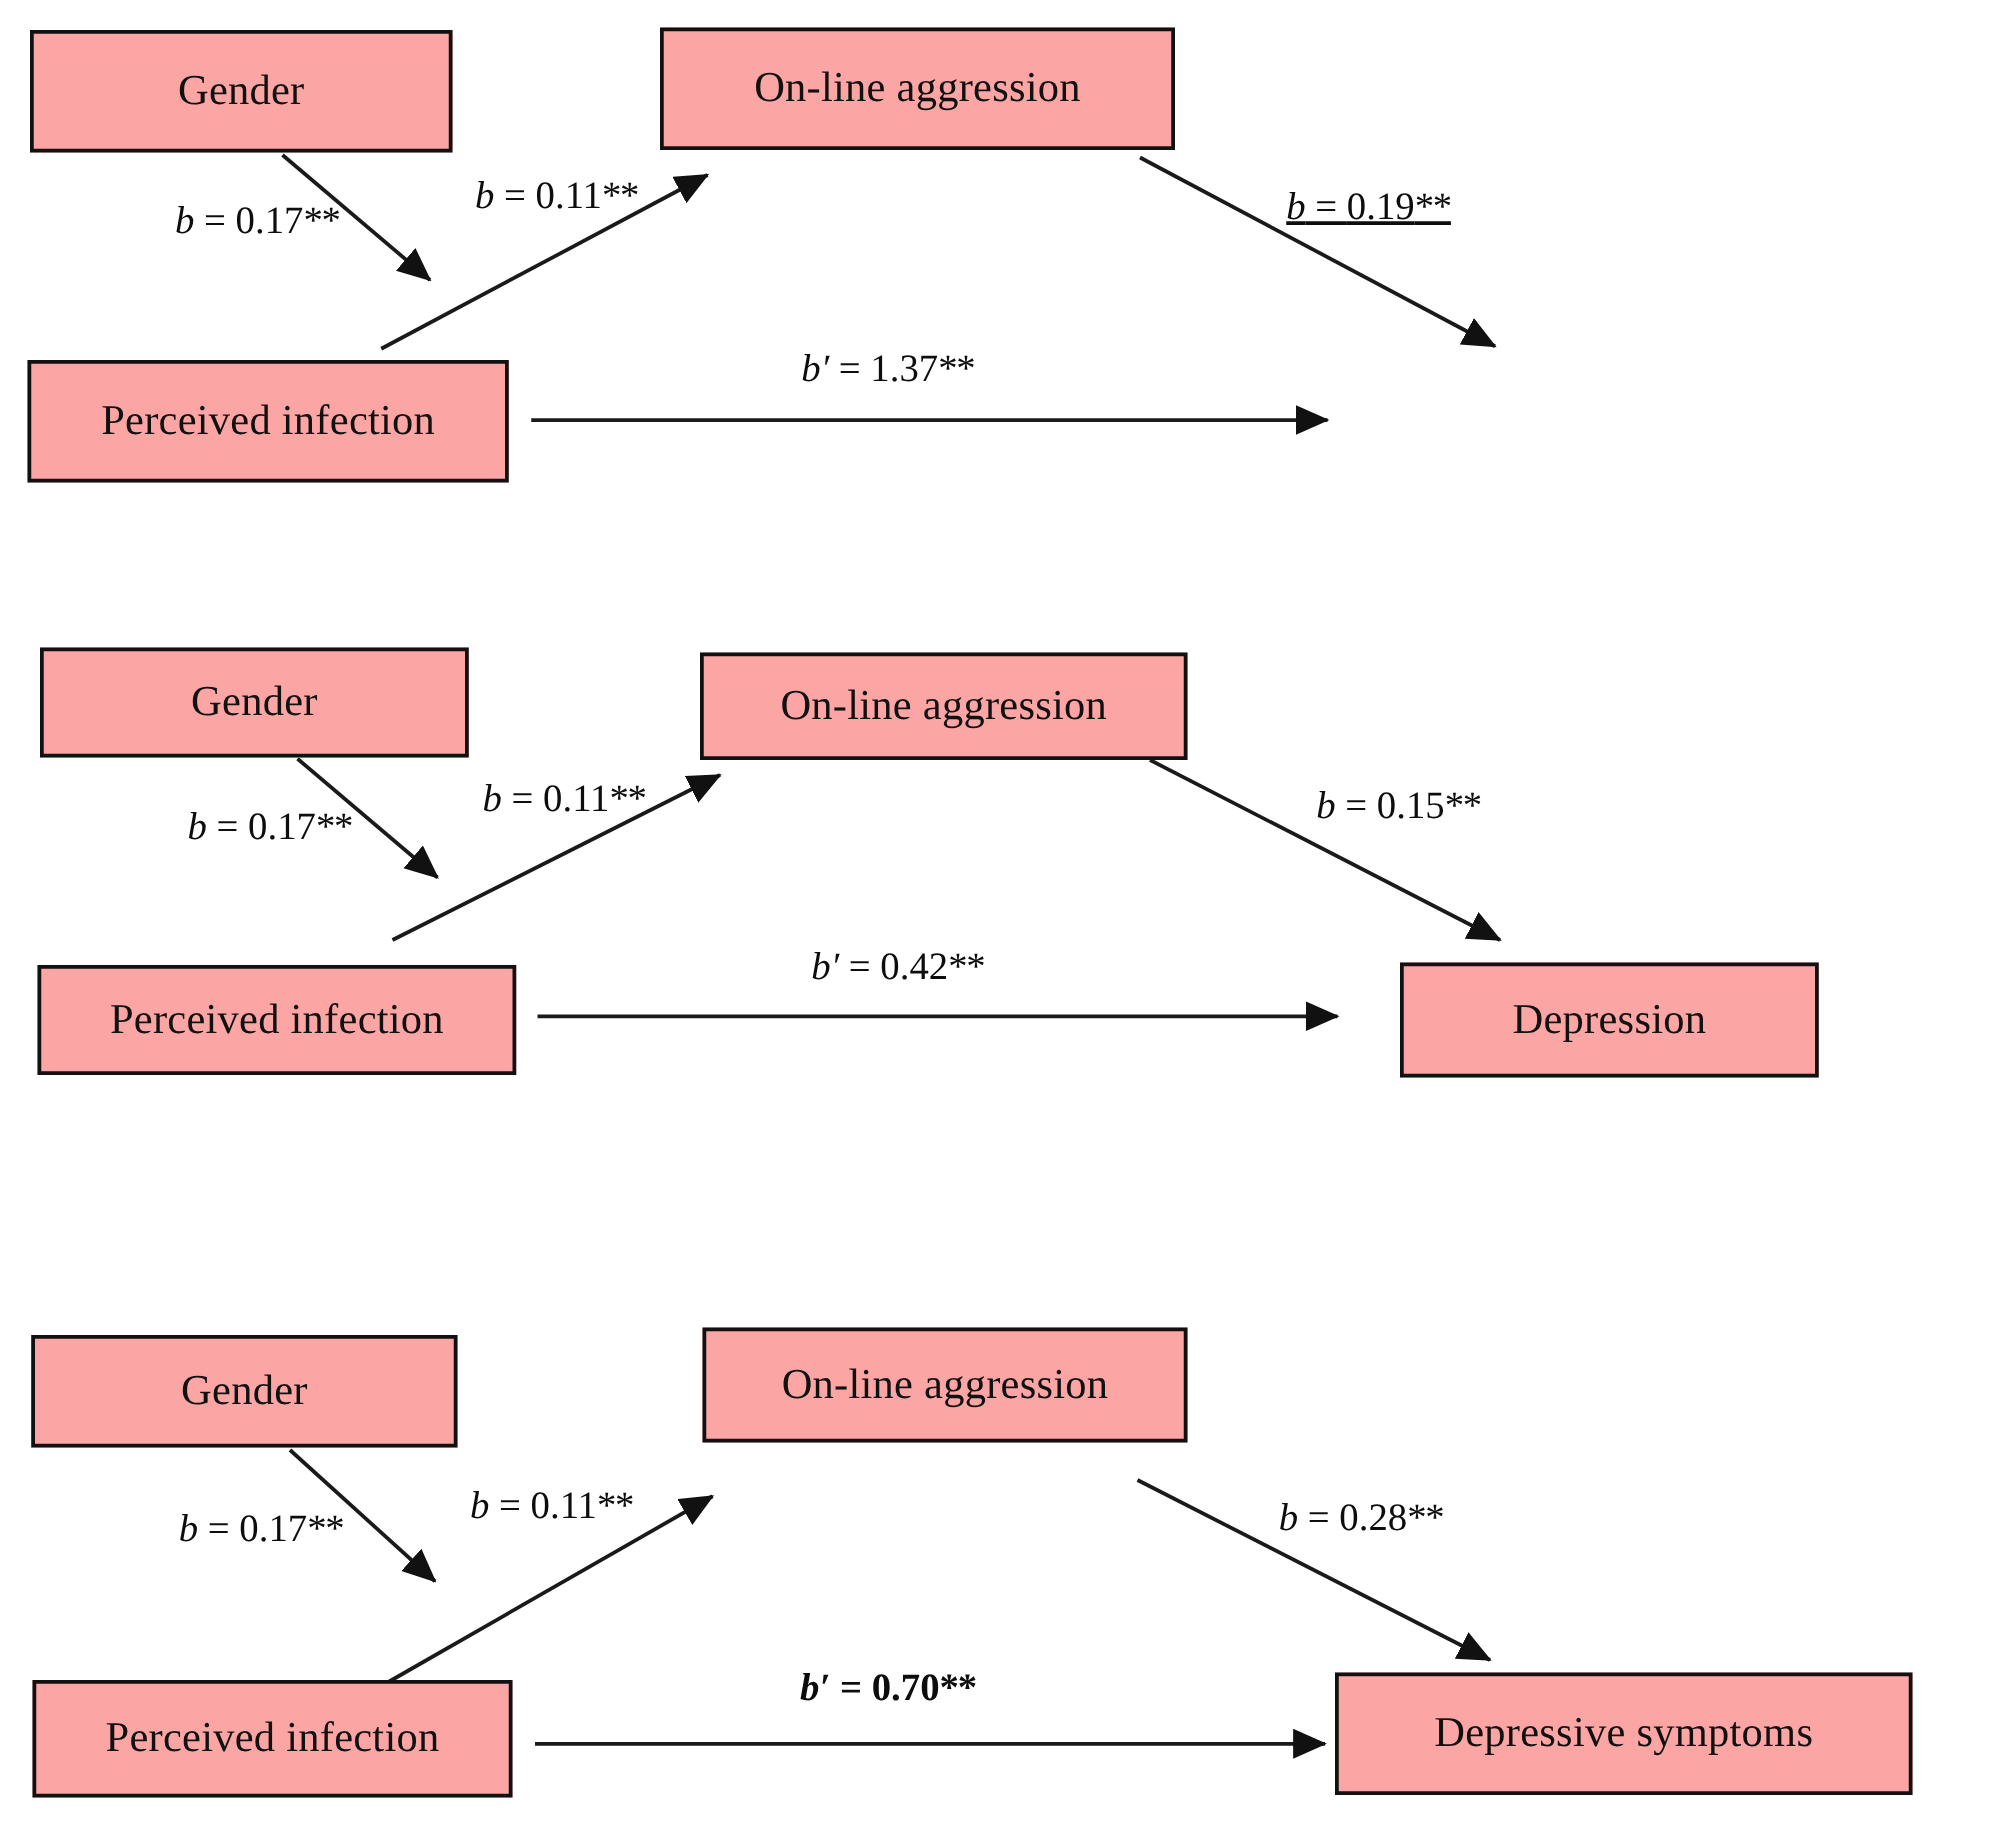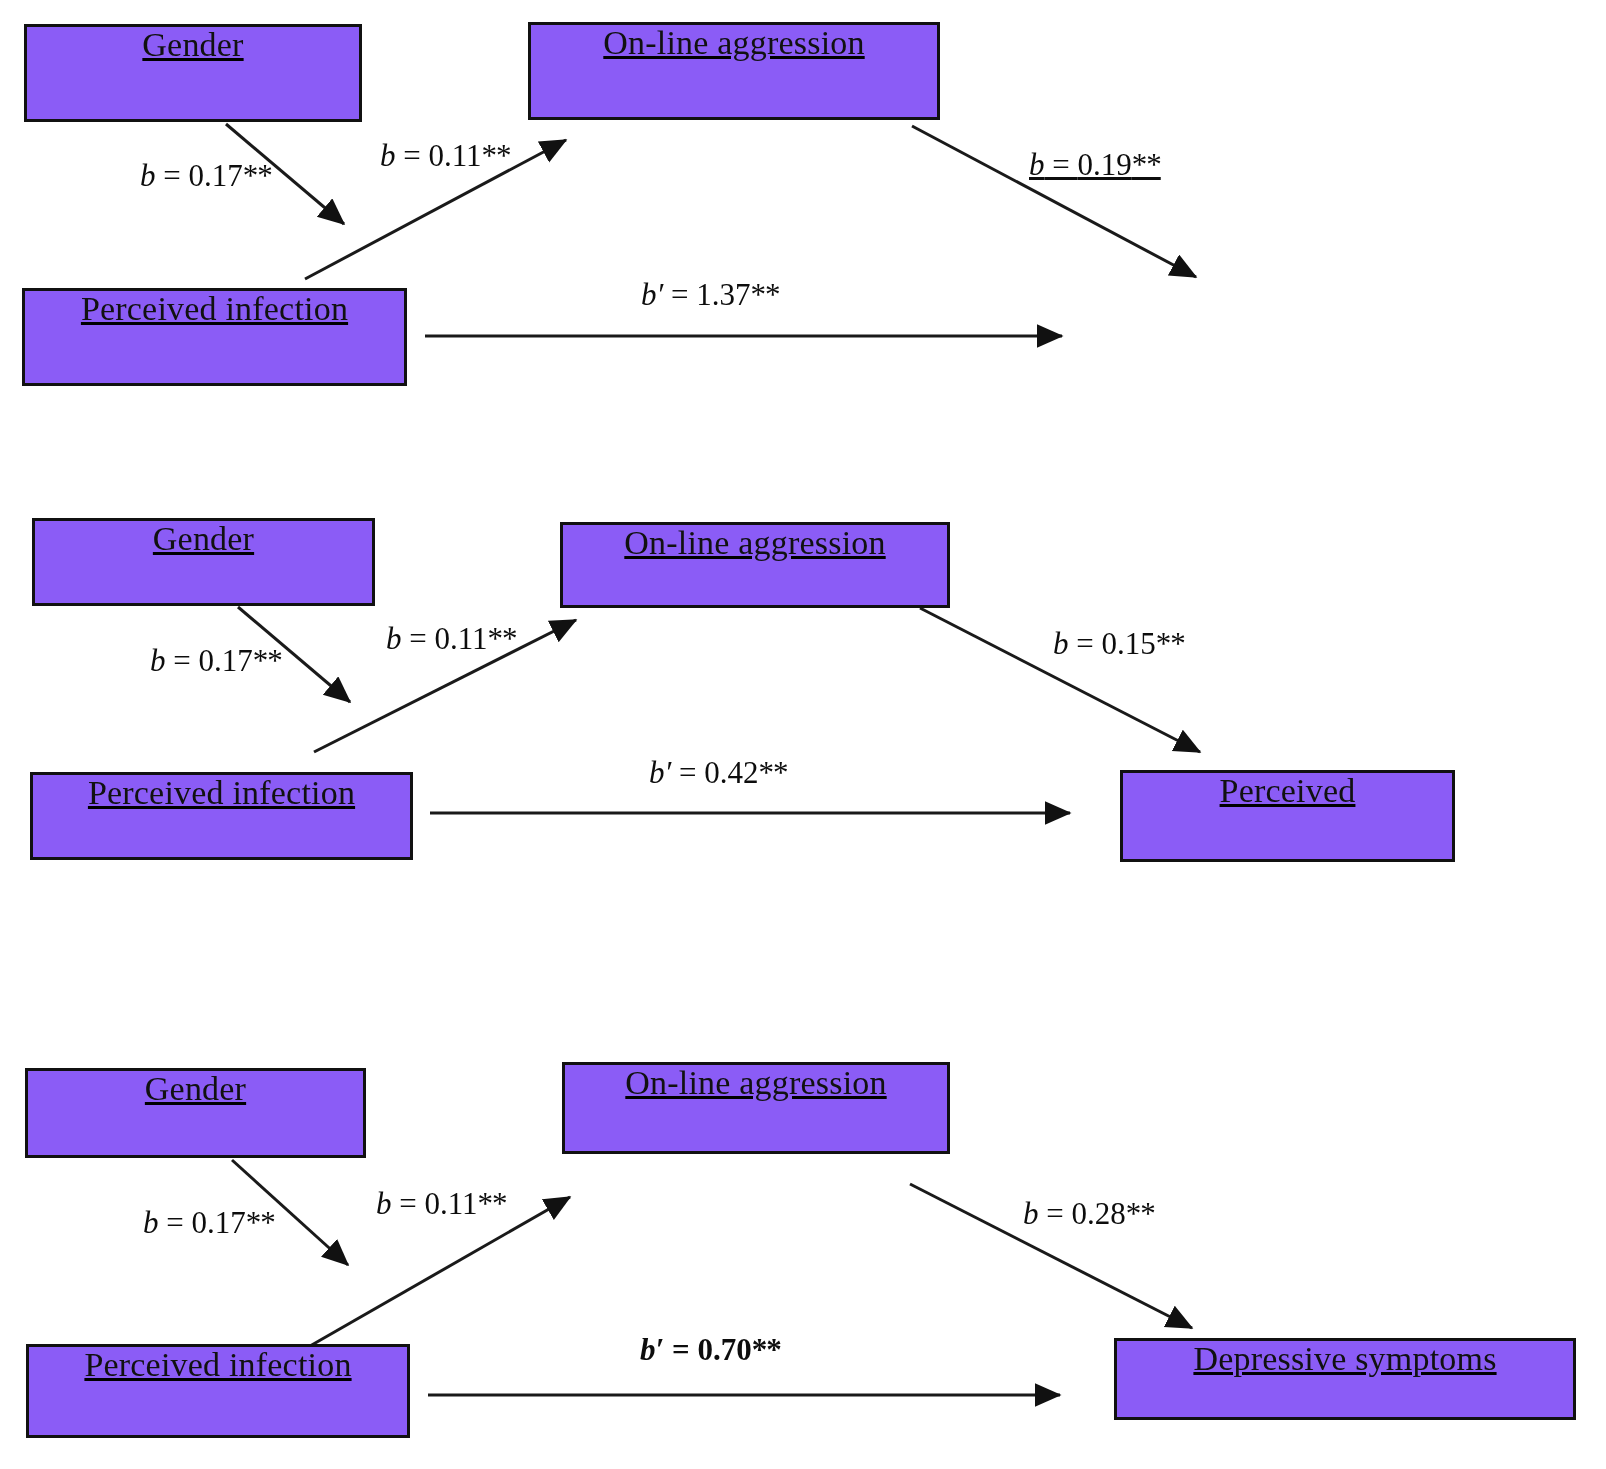--- a/index.html
+++ b/index.html
@@ -17,25 +17,25 @@
   }
   .panel {
     position: absolute;
     left: 0;
     width: 1606px;
   }
   .node-box {
     position: absolute;
     box-sizing: border-box;
     border: 3px solid #111111;
-    background: #8b5cf6;
+    background: #fca5a5;
     display: flex;
+    align-items: center;
     justify-content: center;
     text-align: center;
-    text-decoration: underline;
   }
   .node-label {
     font-size: 34px;
     line-height: 1.05;
     color: #111111;
     letter-spacing: 0.2px;
     white-space: nowrap;
   }
   .edge-layer {
     position: absolute;
@@ -122,21 +122,21 @@
 
     <div class="node-box" style="left:560px; top:42px; width:390px; height:86px;">
       <span class="node-label">On-line aggression</span>
     </div>
 
     <div class="node-box" style="left:30px; top:292px; width:383px; height:88px;">
       <span class="node-label">Perceived infection</span>
     </div>
 
     <div class="node-box" style="left:1120px; top:290px; width:335px; height:92px;">
-      <span class="node-label">Perceived</span>
+      <span class="node-label">Depression</span>
     </div>
 
     <div class="edge-label" style="left:150px; top:163px;"><span><i class="sym">b</i><span class="eq"> = </span><span class="num">0.17</span><span class="ast">**</span></span></div>
 
     <div class="edge-label" style="left:386px; top:141px;"><span><i class="sym">b</i><span class="eq"> = </span><span class="num">0.11</span><span class="ast">**</span></span></div>
 
     <div class="edge-label" style="left:1037px; top:146px;margin-left:16px;"><span><i class="sym">b</i><span class="eq"> = </span><span class="num">0.15</span><span class="ast">**</span></span></div>
 
     <div class="edge-label" style="left:649px; top:275px;text-align:center;"><span><i class="sym">b′</i><span class="eq"> = </span><span class="num">0.42</span><span class="ast">**</span></span></div>
   </div>
@@ -160,21 +160,21 @@
     </div>
 
     <div class="node-box" style="left:562px; top:42px; width:388px; height:92px;">
       <span class="node-label">On-line aggression</span>
     </div>
 
     <div class="node-box" style="left:26px; top:324px; width:384px; height:94px;">
       <span class="node-label">Perceived infection</span>
     </div>
 
-    <div class="node-box" style="left:1114px; top:318px; width:462px; height:82px;">
+    <div class="node-box" style="left:1068px; top:318px; width:462px; height:98px;">
       <span class="node-label">Depressive symptoms</span>
     </div>
 
     <div class="edge-label" style="left:143px; top:185px;"><span><i class="sym">b</i><span class="eq"> = </span><span class="num">0.17</span><span class="ast">**</span></span></div>
 
     <div class="edge-label" style="left:376px; top:166px;"><span><i class="sym">b</i><span class="eq"> = </span><span class="num">0.11</span><span class="ast">**</span></span></div>
 
     <div class="edge-label" style="left:1023px; top:176px;text-align:center;"><span><i class="sym">b</i><span class="eq"> = </span><span class="num">0.28</span><span class="ast">**</span></span></div>
 
     <div class="edge-label" style="left:640px; top:312px;font-weight:bold;"><span><i class="sym">b′</i><span class="eq"> = </span><span class="num">0.70</span><span class="ast">**</span></span></div>

